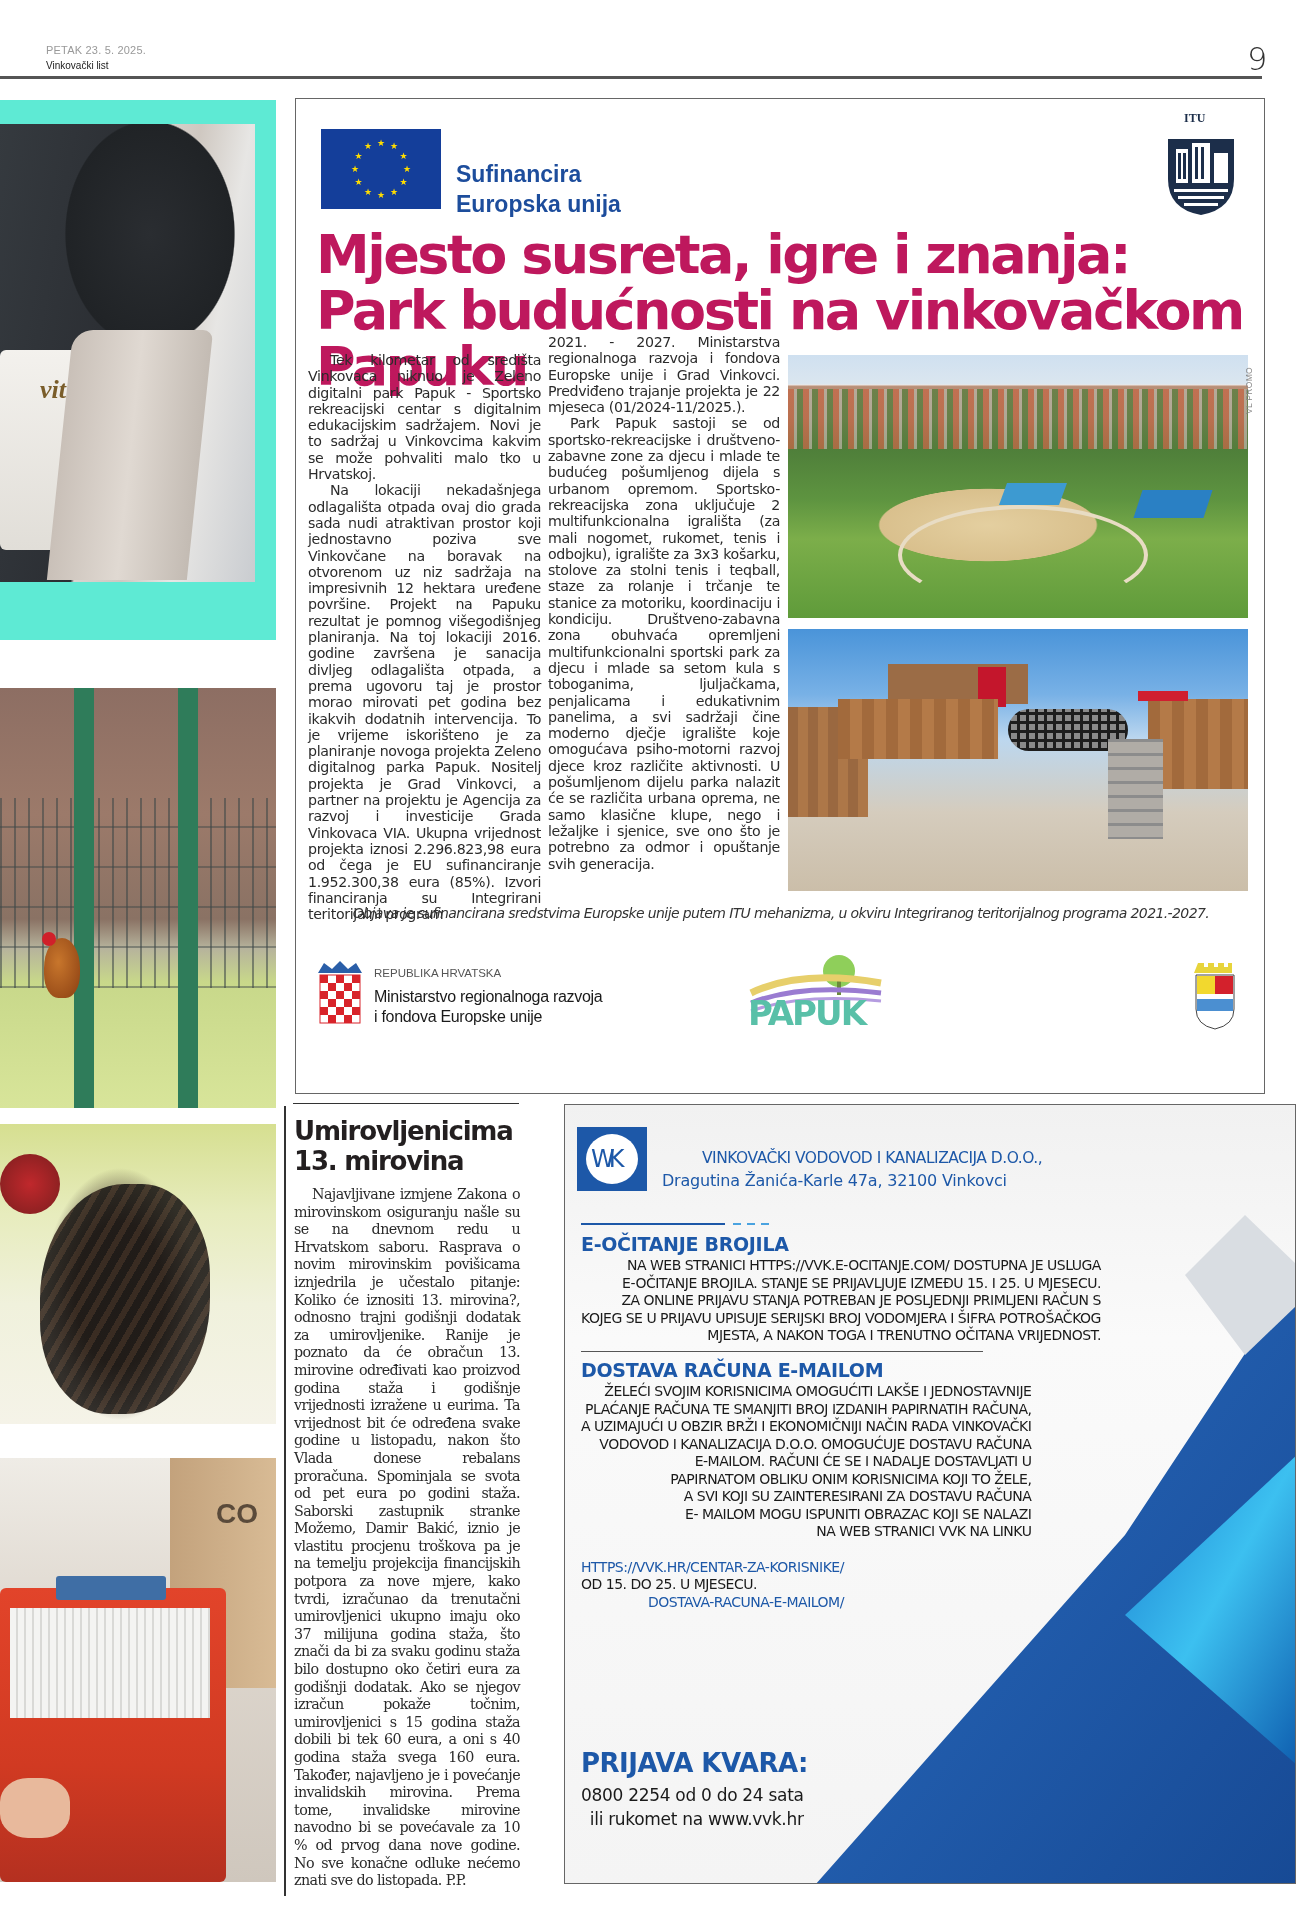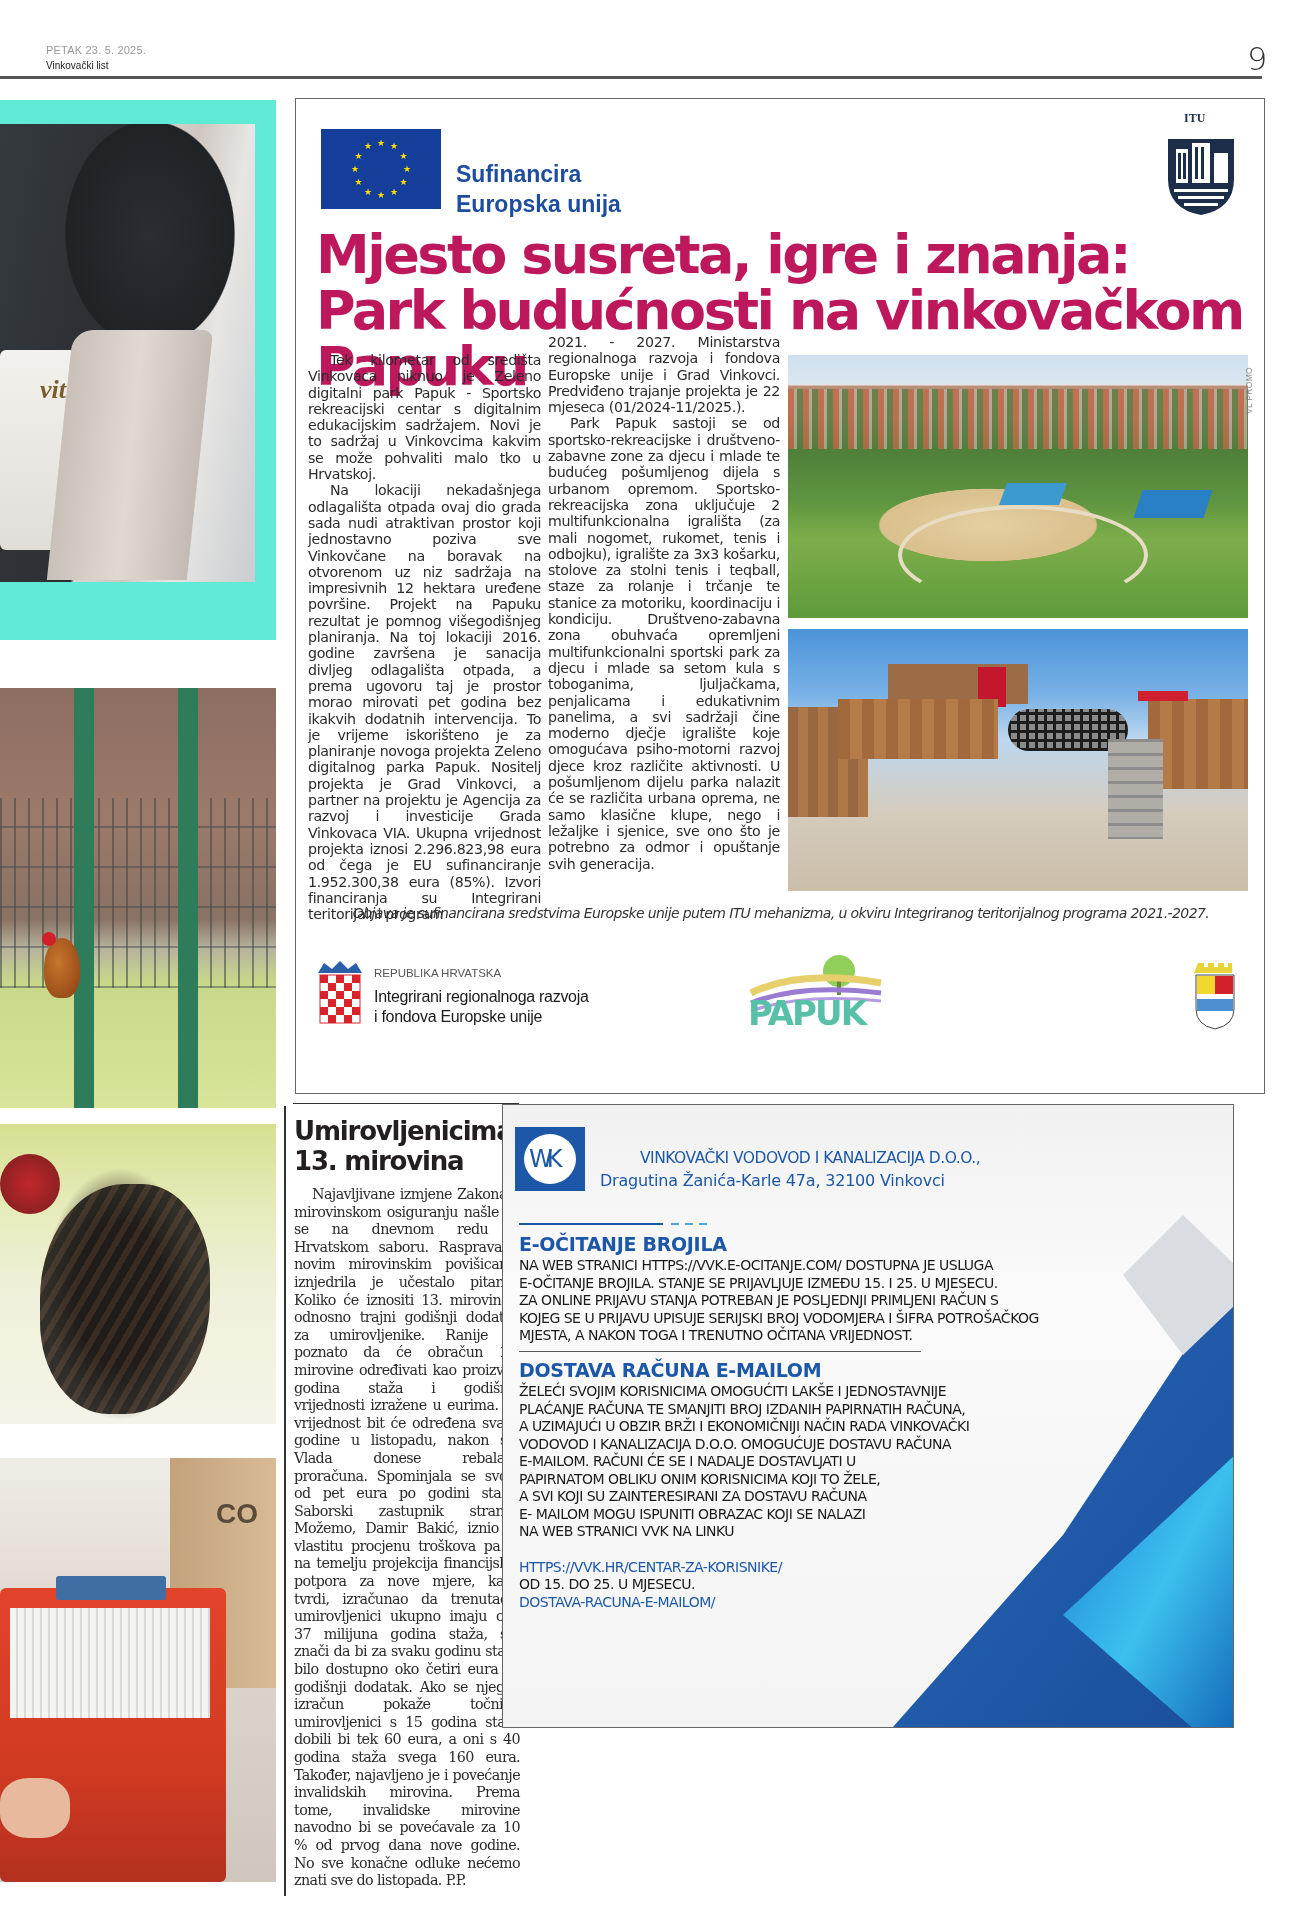--- a/index.html
+++ b/index.html
@@ -97,22 +97,22 @@
   .grb { position: absolute; left: 898px; top: 862px; width: 42px; height: 70px; }
 
   
   .pens-rule { position: absolute; left: 293px; top: 1103px; width: 226px; height: 1px; background: #333; }
   .pens-vline { position: absolute; left: 284px; top: 1106px; width: 1.5px; height: 790px; background: #333; }
   .pens-title { position: absolute; left: 294px; top: 1116px; width: 230px; font: bold 26px "DejaVu Sans", sans-serif; line-height: 30px; letter-spacing: -1.2px; color: #231f20; }
   .pens-body { position: absolute; left: 294px; top: 1186px; width: 226px; font: 14.3px "DejaVu Serif", serif; line-height: 17.6px; letter-spacing: -0.6px; text-align: justify; color: #2b2b2b; }
   .pens-body p { text-indent: 18px; }
 
   
-  .vvk { position: absolute; left: 502px; top: 1104px; width: 732px; height: 624px; border: 1px solid #666; overflow: hidden;
-    background: linear-gradient(180deg,#f1f1f1 0%,#fafafa 30%,#f4f4f4 100%); }
+  .vvk { position: absolute; left: 564px; top: 1104px; width: 732px; height: 780px; border: 1px solid #666; overflow: hidden;
+    background: linear-gradient(180deg,#f1f1f1 0%,#fafafa 30%,#f4f4f4 100%); text-align: right; }
   .vvk .bg-shape { position: absolute; left: 0; top: 0; width: 732px; height: 780px; }
   .vvk-logo { position: absolute; left: 12px; top: 22px; width: 70px; height: 64px; background: #1d58a8; }
   .vvk-logo .circ { position: absolute; left: 9px; top: 7px; width: 52px; height: 50px; border-radius: 50%; background: #fff; }
   .vvk-logo .wk { position: absolute; left: 14px; top: 18px; font: 24px "DejaVu Sans", sans-serif; color: #1d58a8; letter-spacing: -6px; }
   .vvk-company { position: absolute; left: 97px; top: 44px; font: 15.5px "DejaVu Sans", sans-serif; color: #1d58a8; letter-spacing: -0.5px; margin-left: 40px; }
   .vvk-address { position: absolute; left: 97px; top: 66px; font: 16px "DejaVu Sans", sans-serif; color: #1d58a8; letter-spacing: -0.2px; }
   .vvk-line { position: absolute; left: 16px; top: 118px; width: 144px; height: 2px; background: #1d58a8; }
   .vvk-dash { position: absolute; left: 168px; top: 118px; width: 40px; height: 2px; background: repeating-linear-gradient(90deg,#4aa3e0 0 8px,transparent 8px 14px); }
   .vvk-h { position: absolute; left: 16px; font: bold 19px "DejaVu Sans", sans-serif; color: #1d58a8; letter-spacing: -0.3px; }
   .vvk-p { position: absolute; left: 16px; font: 14px "DejaVu Sans", sans-serif; line-height: 17.5px; color: #1a1a1a; letter-spacing: -0.5px; text-transform: none; white-space: pre-line; }
@@ -253,21 +253,21 @@
       <rect x="38" y="48" width="8" height="8" fill="#d8232a"></rect>
       <rect x="6" y="56" width="8" height="8" fill="#ffffff"></rect>
       <rect x="14" y="56" width="8" height="8" fill="#d8232a"></rect>
       <rect x="22" y="56" width="8" height="8" fill="#ffffff"></rect>
       <rect x="30" y="56" width="8" height="8" fill="#d8232a"></rect>
       <rect x="38" y="56" width="8" height="8" fill="#ffffff"></rect>
       <rect x="6" y="16" width="40" height="48" fill="none" stroke="#d8232a"></rect>
     </svg>
   <div class="hr-rep">REPUBLIKA HRVATSKA</div>
   <div class="hr-min">
-    <div>Integrirani regionalnoga razvoja</div>
+    <div>Ministarstvo regionalnoga razvoja</div>
     <div>i fondova Europske unije</div>
   </div>
 
   <svg class="papuk" viewBox="0 0 150 90">
     <circle cx="98" cy="22" r="16" fill="#8fcf5a"></circle>
     <rect x="96" y="30" width="4" height="16" fill="#6a8a3a"></rect>
     <path d="M10 44 Q60 20 140 34" stroke="#e7cf6b" stroke-width="7" fill="none"></path>
     <path d="M10 54 Q60 34 140 44" stroke="#9a7bd1" stroke-width="5" fill="none"></path>
     <path d="M10 62 Q60 44 140 52" stroke="#b59ce0" stroke-width="3" fill="none"></path>
   </svg>

